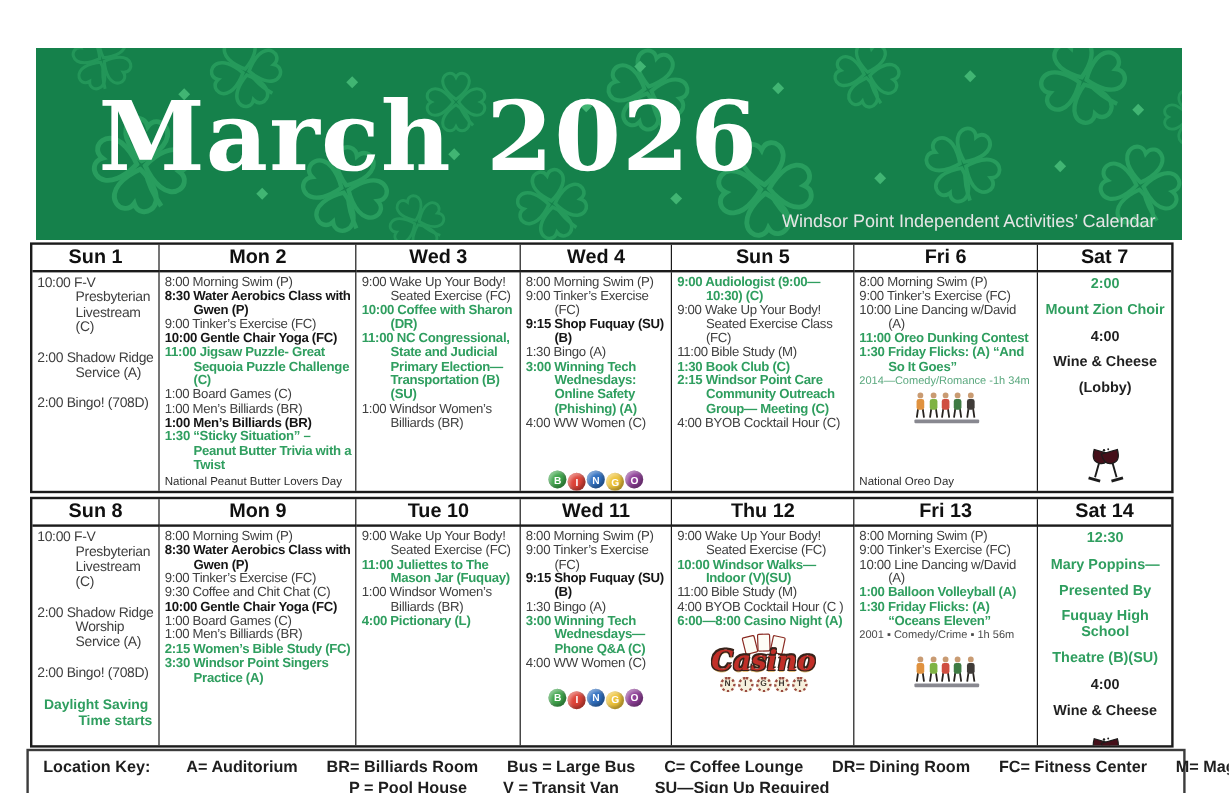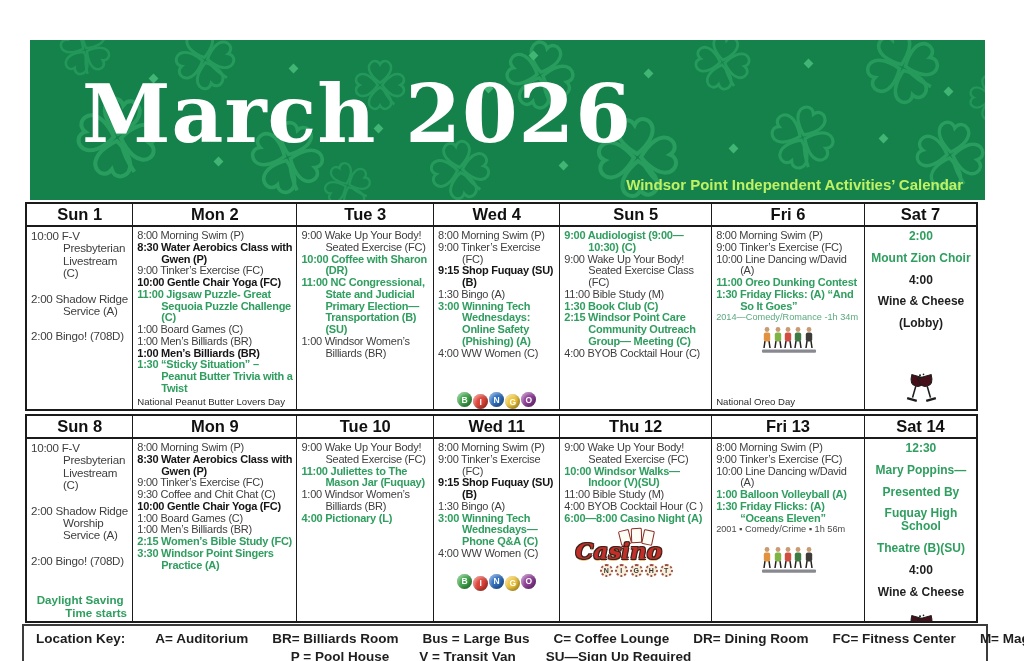--- a/index.html
+++ b/index.html
@@ -8,21 +8,21 @@
     font-family:"Liberation Sans",sans-serif;position:relative;
   }
   
   .banner{position:absolute;left:30px;top:40px;width:955px;height:160px;background:#15814b;overflow:hidden}
   .banner svg.clover{position:absolute}
   .sparkle{position:absolute;width:7px;height:7px;background:#41b573;transform:rotate(45deg)}
   .banner-title{
     position:absolute;left:52px;top:34px;z-index:3;color:#fff;
     font-family:"DejaVu Serif",serif;font-weight:bold;font-size:80px;letter-spacing:1px;line-height:1;
   }
-  .banner-sub{position:absolute;right:22px;bottom:7px;z-index:3;color:#bef264;font-weight:bold;font-size:15px}
+  .banner-sub{position:absolute;right:22px;bottom:7px;z-index:3;color:#e5e5e5;font-weight:normal;font-size:15px}
   
   .calendar{position:absolute;left:25px;top:202px;width:953px}
   .week{
     display:grid;grid-template-columns:11.2% 17.3% 14.4% 13.3% 16% 16.1% 1fr;
     grid-template-rows:23px 1fr;border:2px solid #1b1b1b;background:#fff;box-sizing:border-box;
   }
   #week1{height:209px;margin-bottom:3px}
   #week2{height:209px}
   .week > :nth-child(7n){border-right:none !important}
   .hcell{
@@ -48,21 +48,21 @@
   .push{margin-top:auto !important}
   .icon-row{display:flex;justify-content:center;margin-top:3px}
   
   .bingo{display:flex}
   .ball{
     width:15px;height:15px;border-radius:50%;margin-right:1px;color:#fff;font-size:8.5px;font-weight:bold;
     display:flex;align-items:center;justify-content:center;
     box-shadow:inset -2px -2px 3px rgba(0,0,0,.3), inset 2px 2px 3px rgba(255,255,255,.4);
   }
   .ball:nth-child(even){transform:translateY(2px)}
-  .casino{width:122px;text-align:left}
+  .casino{width:122px;text-align:center}
   .cards{display:flex;justify-content:center;gap:1px;margin-bottom:-3px;position:relative;z-index:1}
   .card{width:9px;height:13px;background:#fdfdf6;border:1px solid #8a2a22;border-radius:1.5px}
   .card:nth-child(1){transform:rotate(-14deg) translateY(2px)}
   .card:nth-child(2){transform:rotate(-2deg)}
   .card:nth-child(3){transform:rotate(12deg) translateY(2px)}
   .casino-title{
     font-family:"DejaVu Serif",serif;font-style:italic;font-weight:bold;font-size:23px;line-height:.95;color:#c12f28;
     text-shadow:-1px 1px 0 #38231b,1px -1px 0 #38231b,1px 1px 0 #38231b,-1px -1px 0 #38231b,0 2px 0 #e7c27a;
     position:relative;z-index:2;
   }
@@ -162,21 +162,21 @@
     <div class="sparkle" style="left: 775px; top: 20px;"></div>
     <div class="sparkle" style="left: 850px; top: 95px;"></div>
     <div class="sparkle" style="left: 915px; top: 48px;"></div>
     <div class="sparkle" style="left: 500px; top: 12px;"></div>
   </div>
 
 <div class="calendar">
   <div class="week" id="week1">
       <div class="hcell">Sun 1</div>
       <div class="hcell">Mon 2</div>
-      <div class="hcell">Tue 3</div>
+      <div class="hcell">Wed 3</div>
       <div class="hcell">Wed 4</div>
       <div class="hcell">Sun 5</div>
       <div class="hcell">Fri 6</div>
       <div class="hcell">Sat 7</div>
       <div class="day sun">
         <div class="ev">10:00 F-V Presbyterian Livestream (C)</div>
         <div class="ev">2:00 Shadow Ridge Service (A)</div>
         <div class="ev">2:00 Bingo! (708D)</div>
       </div>
       <div class="day ">
@@ -284,21 +284,21 @@
       <div class="hcell">Mon 9</div>
       <div class="hcell">Tue 10</div>
       <div class="hcell">Wed 11</div>
       <div class="hcell">Thu 12</div>
       <div class="hcell">Fri 13</div>
       <div class="hcell">Sat 14</div>
       <div class="day sun">
         <div class="ev">10:00 F-V Presbyterian Livestream (C)</div>
         <div class="ev">2:00 Shadow Ridge Worship Service (A)</div>
         <div class="ev">2:00 Bingo! (708D)</div>
-        <div class="ev note-green" style="margin-top: 14px;">Daylight Saving Time starts</div>
+        <div class="ev note-green" style="margin-top: 2px;">Daylight Saving Time starts</div>
       </div>
       <div class="day ">
         <div class="ev">8:00 Morning Swim (P)</div>
         <div class="ev bold">8:30 Water Aerobics Class with Gwen (P)</div>
         <div class="ev">9:00 Tinker’s Exercise (FC)</div>
         <div class="ev">9:30 Coffee and Chit Chat (C)</div>
         <div class="ev bold">10:00 Gentle Chair Yoga (FC)</div>
         <div class="ev">1:00 Board Games (C)</div>
         <div class="ev">1:00 Men’s Billiards (BR)</div>
         <div class="ev green">2:15 Women’s Bible Study (FC)</div>

